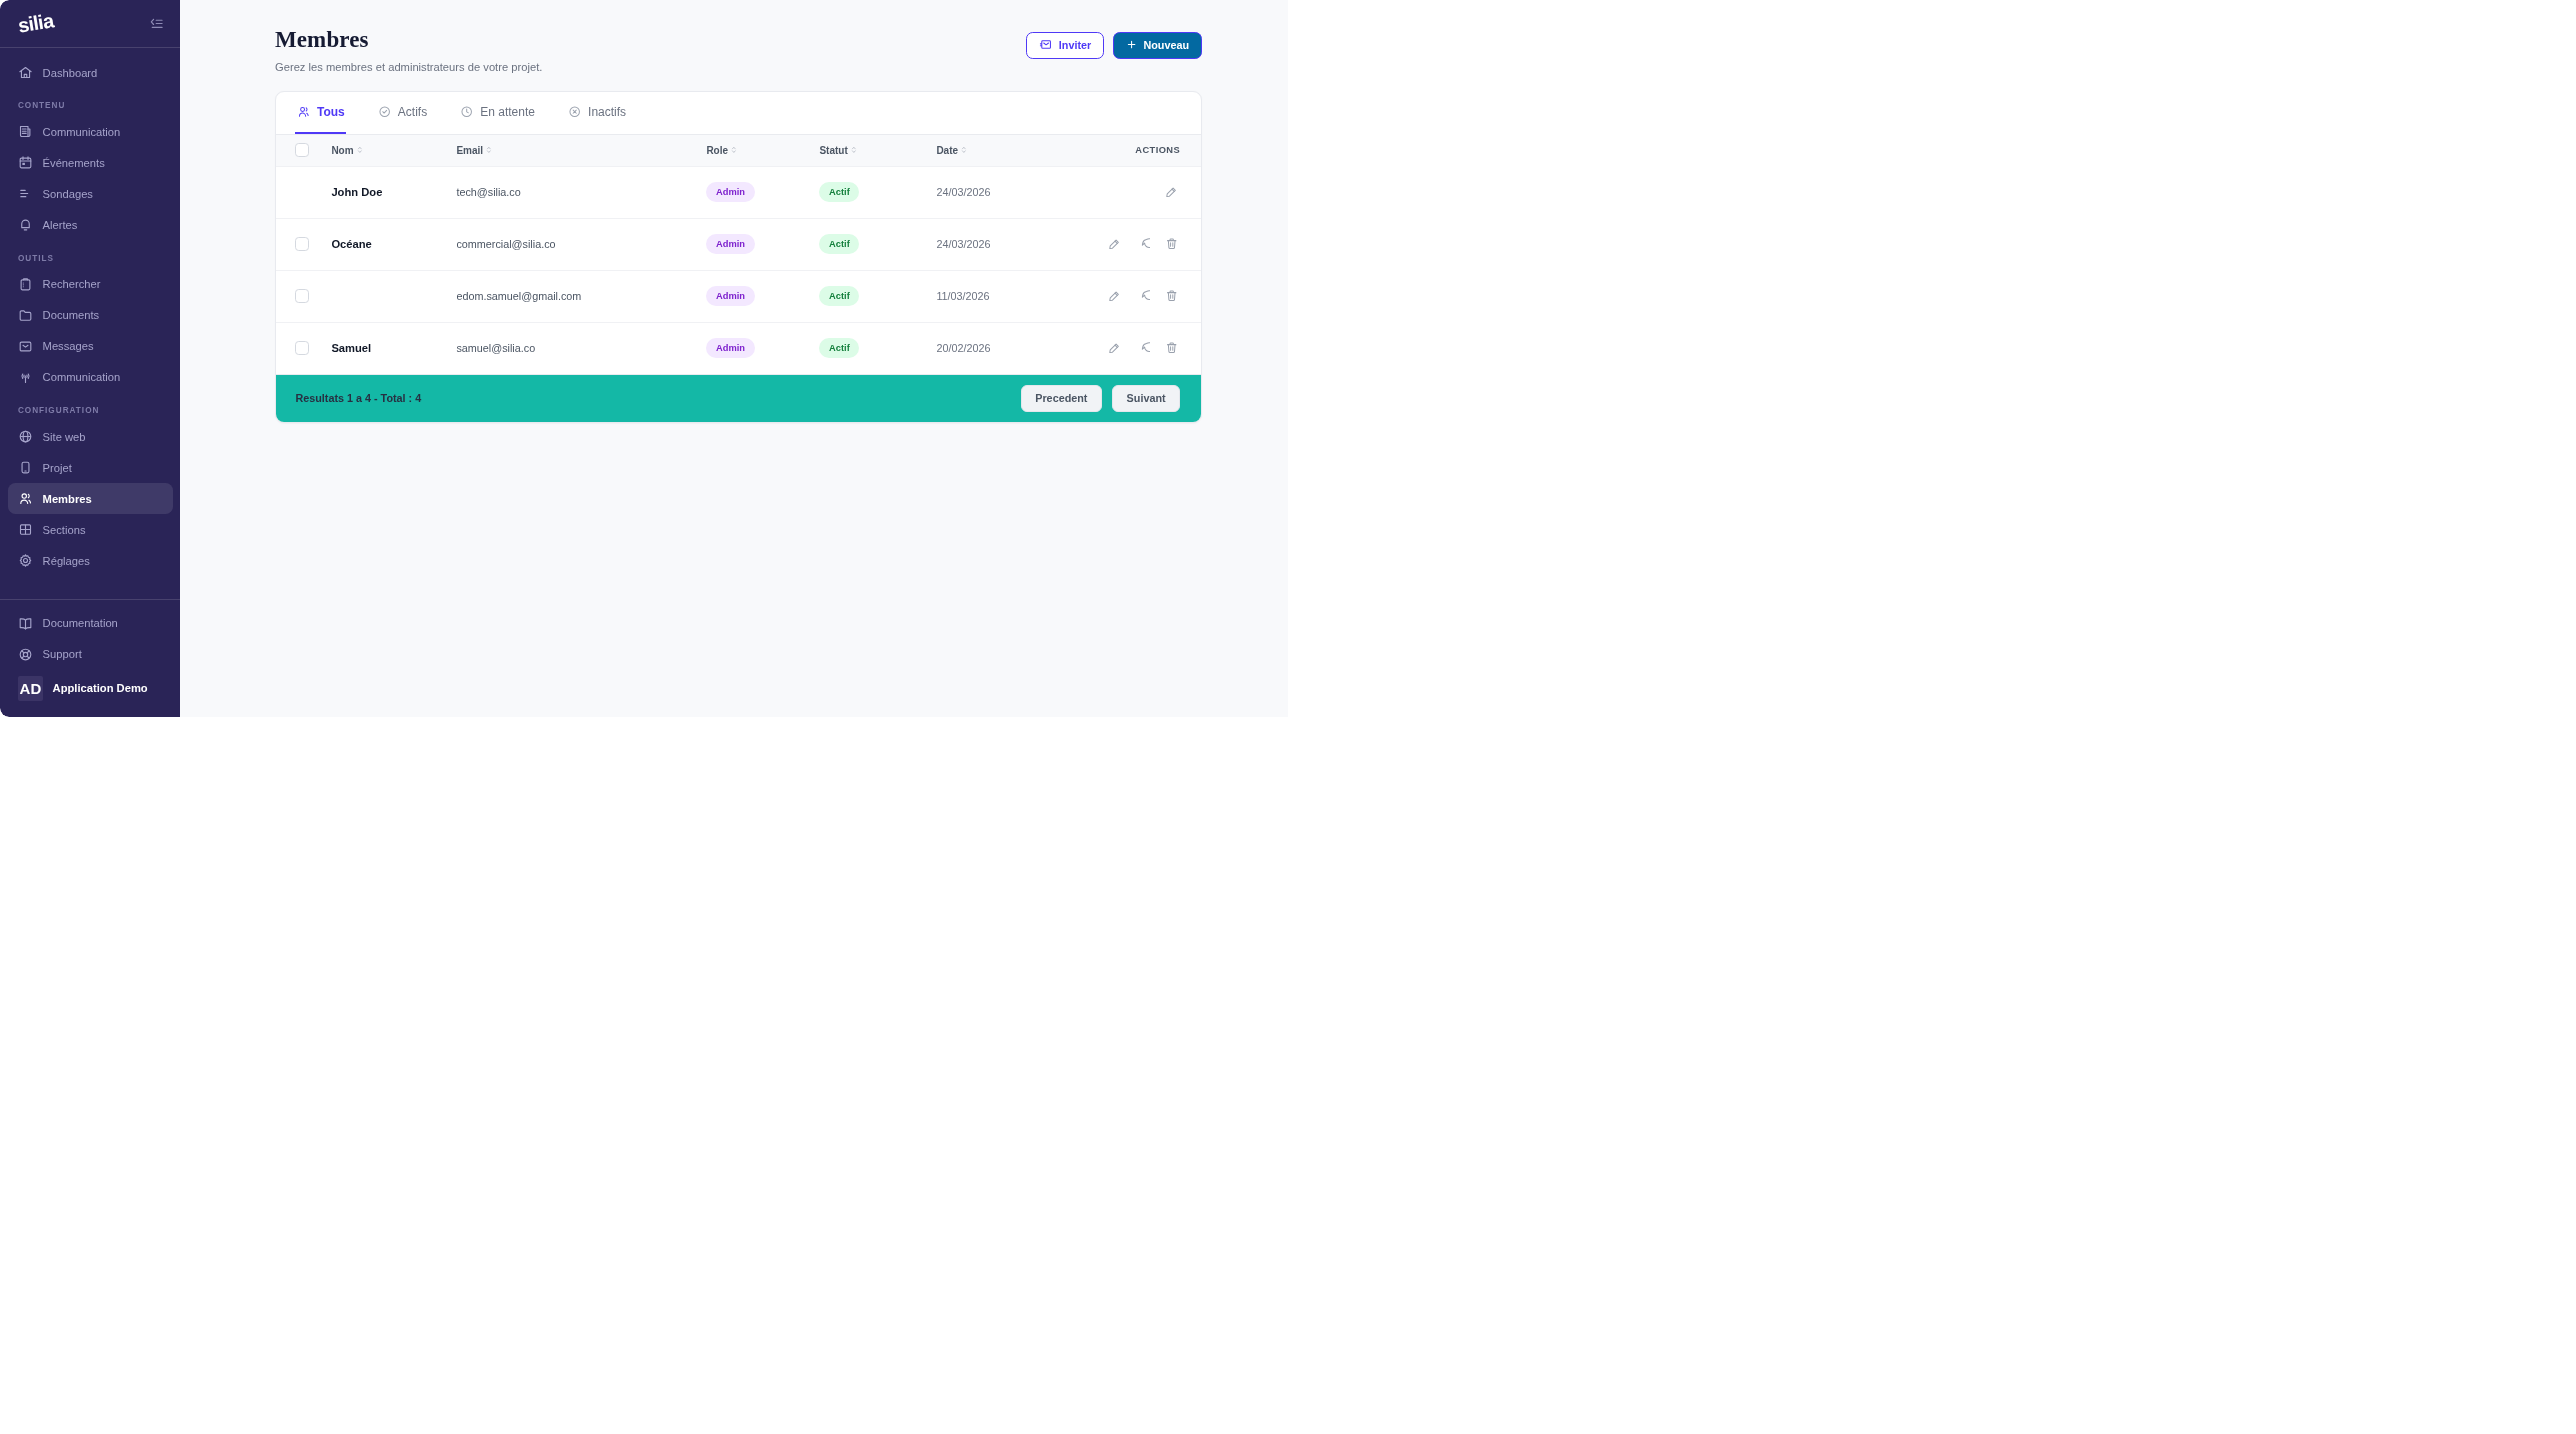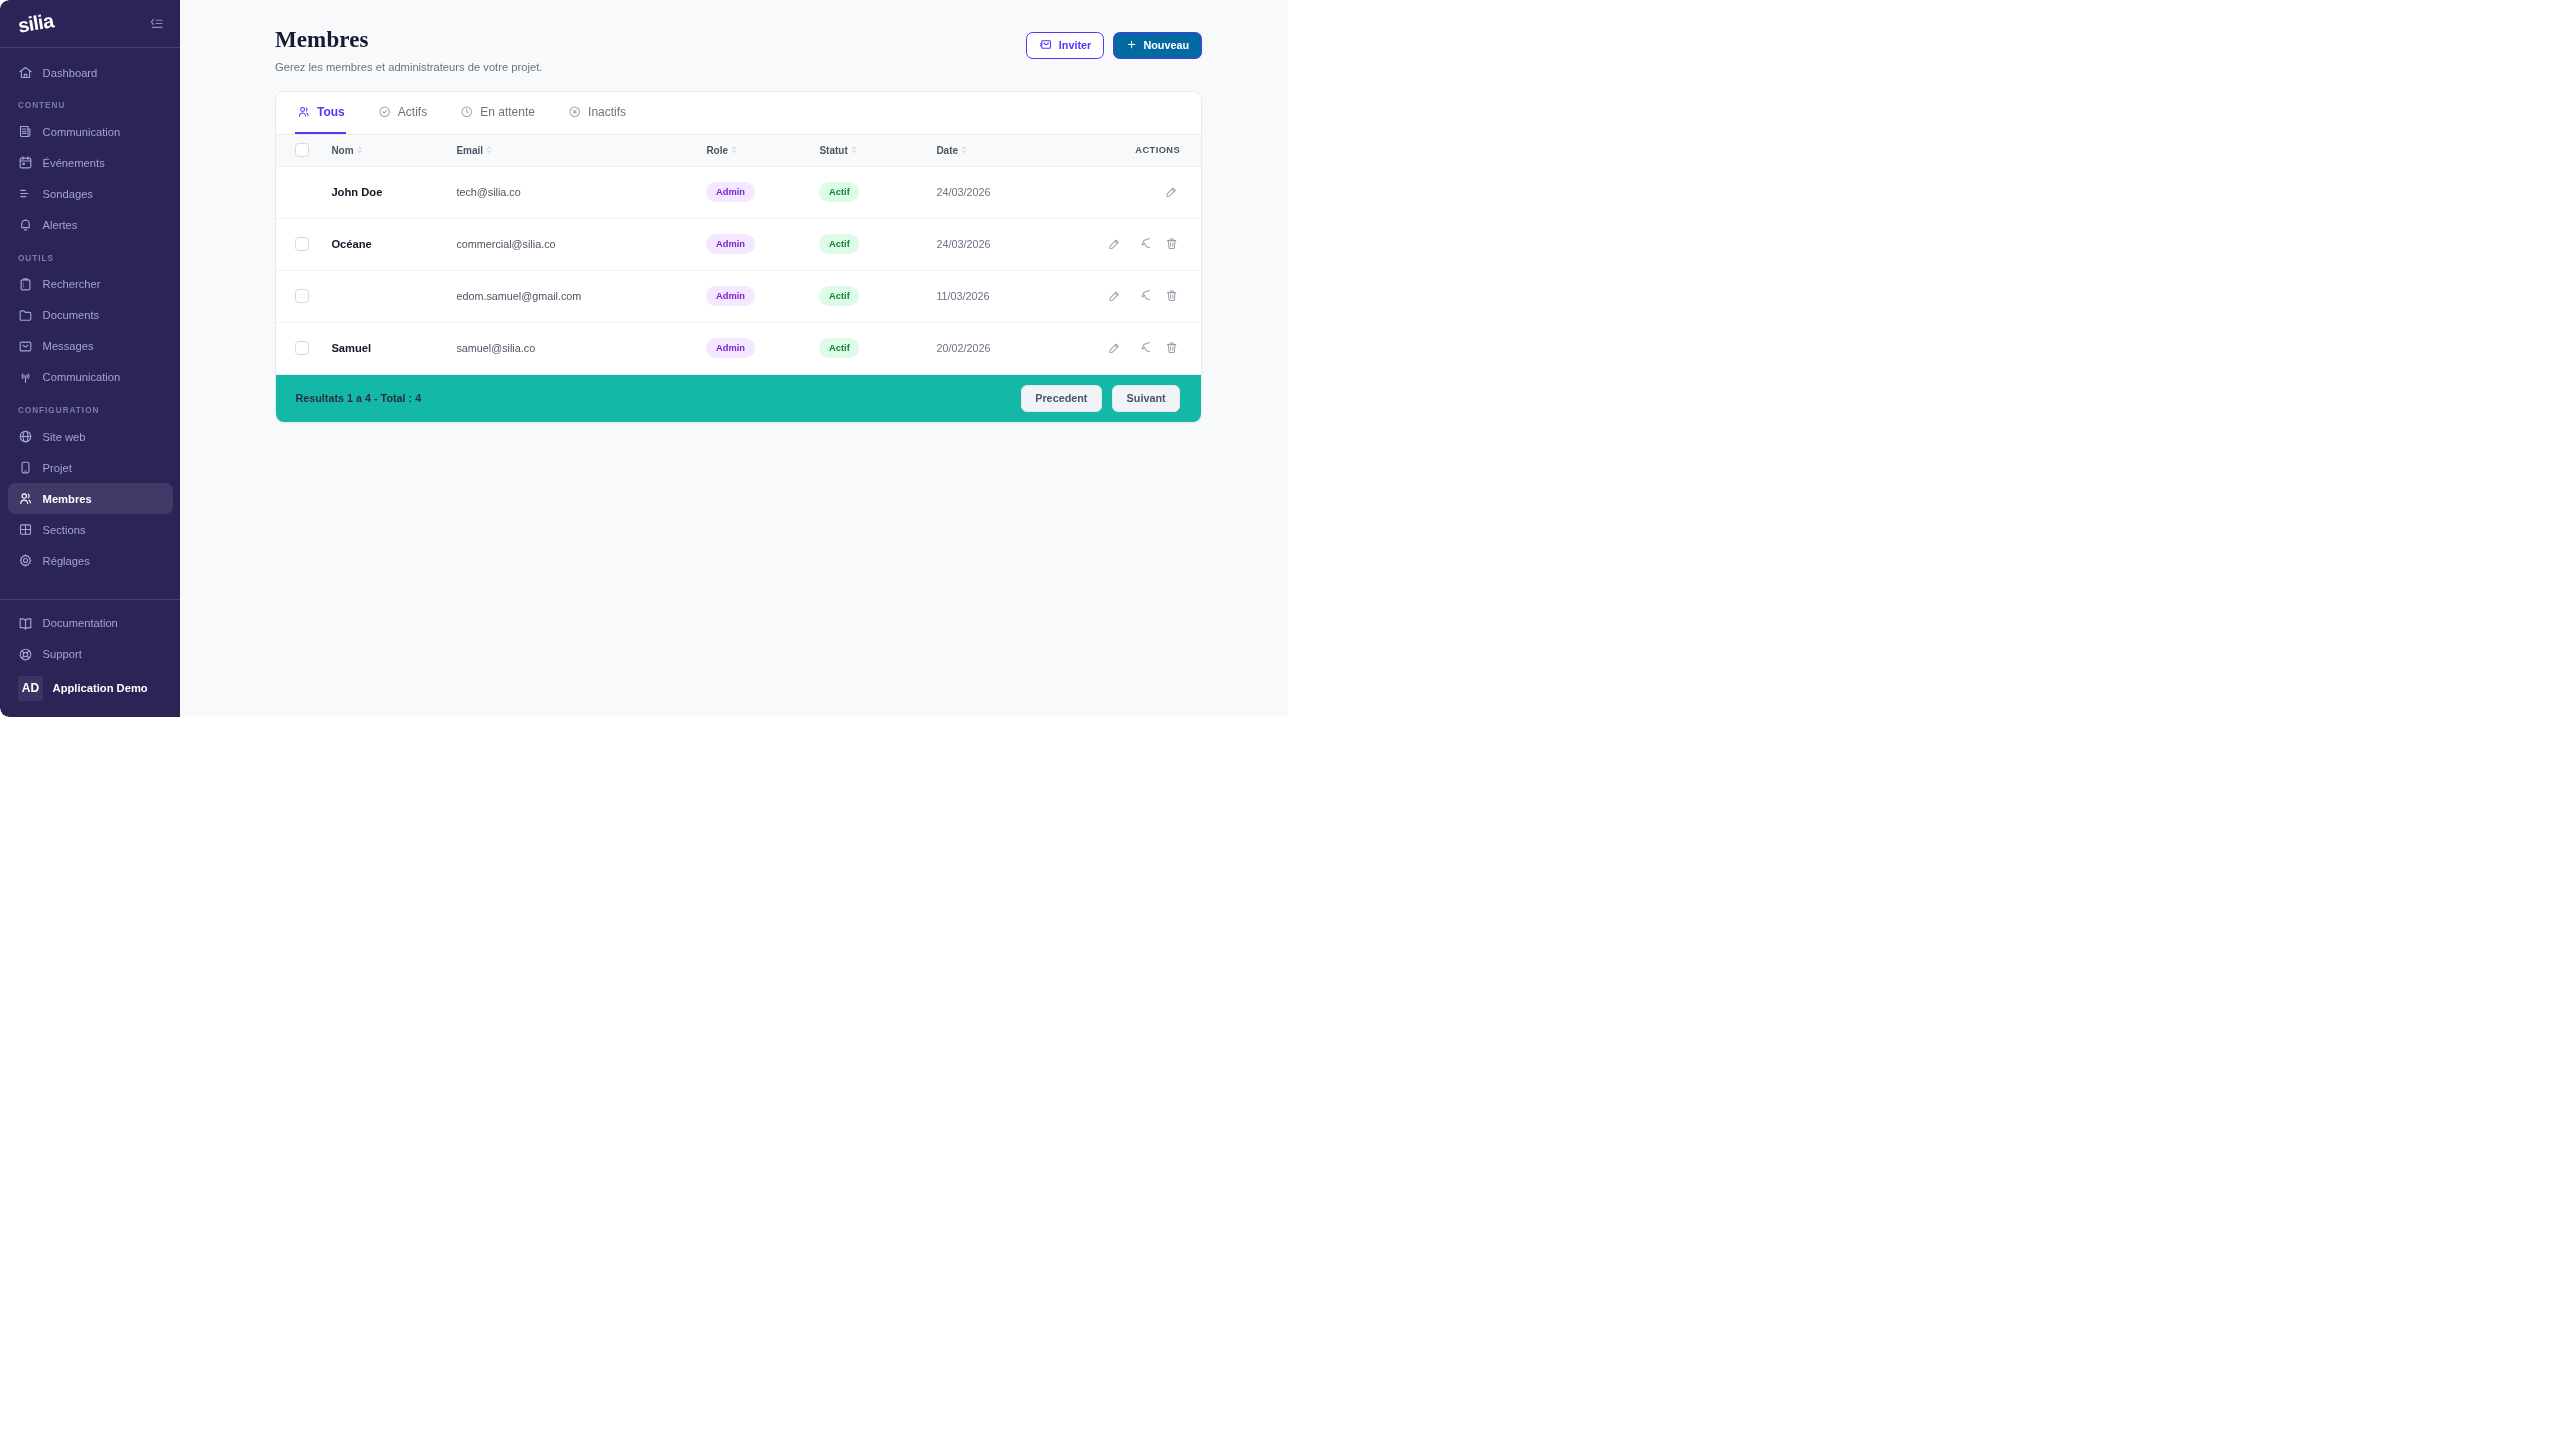--- a/index.html
+++ b/index.html
@@ -12,21 +12,21 @@
   .logo { color:#fff; font-size:20px; font-weight:800; letter-spacing:-0.7px; transform:rotate(-9deg); display:inline-block; }
   .collapse-btn { background:none; border:none; color:#8d8ab4; cursor:pointer; display:flex; align-items:center; }
   .sb-nav { padding:9px 7.5px 0 7.5px; display:flex; flex-direction:column; }
   .sb-item { display:flex; align-items:center; gap:9.7px; height:31px; padding:0 10.4px; border-radius:7.5px; font-size:11.2px; font-weight:500; color:#a6a4cb; cursor:pointer; background:none; border:none; text-align:left; font-family:inherit; }
   .sb-item svg { flex:0 0 auto; }
   .sb-item.active { background:rgba(255,255,255,.1); color:#fff; font-weight:700; }
   .sb-section { font-size:8.2px; font-weight:700; letter-spacing:1px; color:#7e7ba8; padding:13.4px 10.4px 6px 10.4px; }
   .sb-spacer { flex:1; }
   .sb-bottom { border-top:0.7px solid rgba(255,255,255,.14); margin:0 0 0 0; padding:7.5px 7.5px 6px 7.5px; }
   .sb-account { display:flex; align-items:center; gap:9.7px; padding:6px 10.4px 10.4px 10.4px; }
-  .avatar { width:25px; height:25px; border-radius:2px; background:#3b3466; color:#fff; font-size:12px; font-weight:700; display:flex; align-items:center; justify-content:center; }
+  .avatar { width:25px; height:25px; border-radius:2px; background:#3b3466; color:#fff; font-size:15px; font-weight:700; display:flex; align-items:center; justify-content:center; }
   .account-name { color:#fff; font-size:11.2px; font-weight:700; }
 
   
   .main { flex:1; background:#f8f9fb; padding:27px 86px 0 95px; overflow:hidden; }
   .page-head { display:flex; justify-content:space-between; align-items:flex-start; }
   .page-title { font-family:"Liberation Serif", serif; font-size:23px; font-weight:700; color:#161b33; letter-spacing:0.1px; }
   .page-sub { margin-top:7.5px; font-size:11.2px; color:#6b7280; }
   .head-actions { display:flex; gap:9px; margin-top:4.5px; }
   .btn { display:inline-flex; align-items:center; gap:6px; height:27px; padding:0 12px; border-radius:6.7px; font-size:10.8px; font-weight:600; cursor:pointer; font-family:inherit; }
   .btn-outline-accent { background:#fff; border:1.1px solid #4f39f6; color:#4f39f6; }

